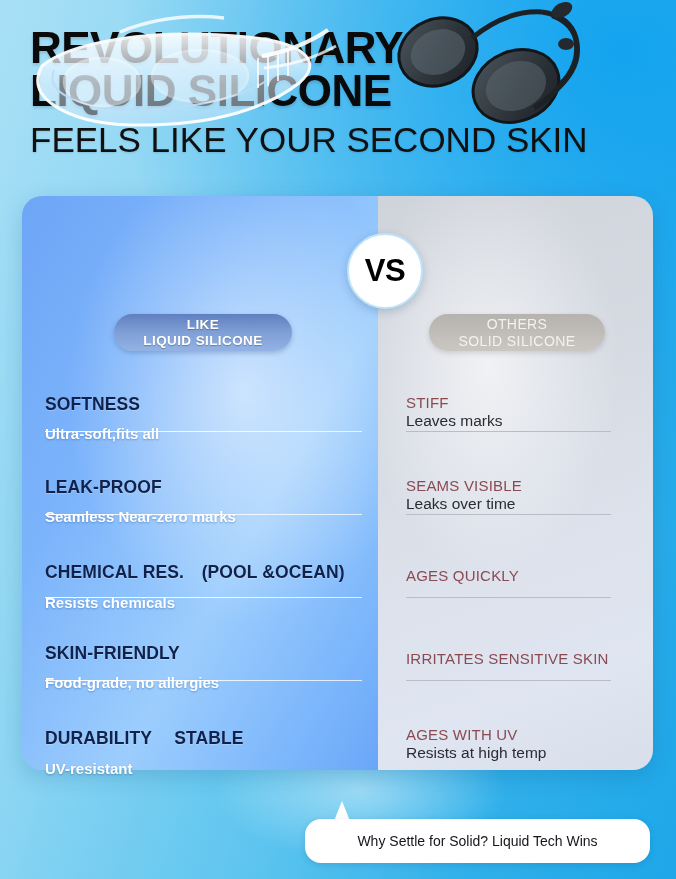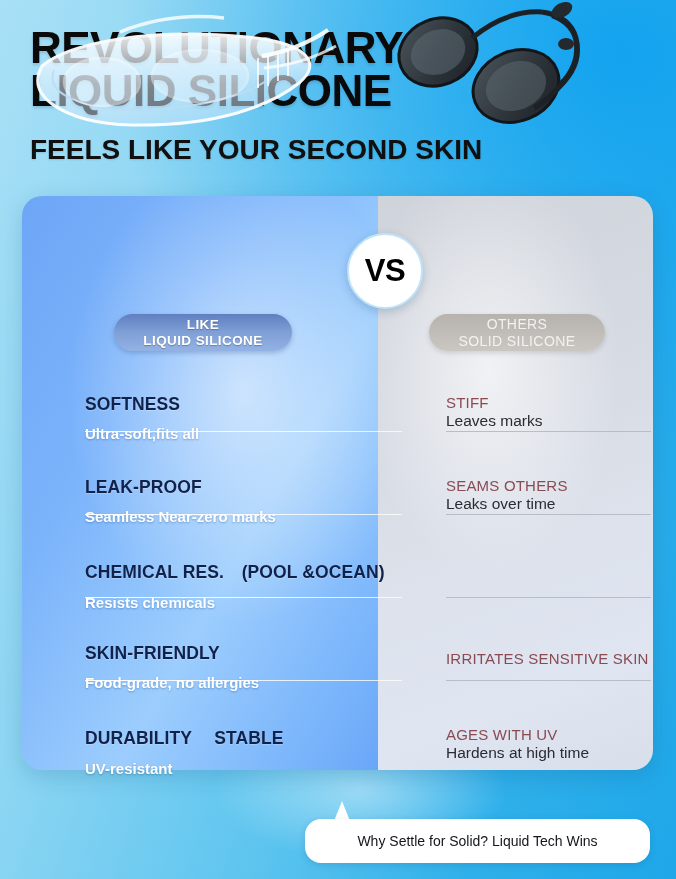--- a/index.html
+++ b/index.html
@@ -22,21 +22,21 @@
 
   
   .head{position:absolute;left:30px;top:26px;width:620px;}
   .h1{
     font-weight:bold;font-size:44px;line-height:0.98;letter-spacing:-0.5px;
     color:#0a0a0a;text-transform:uppercase;
     text-shadow:0 2px 3px rgba(0,40,80,.18);
   }
   .h1 .l2{display:block;}
   .h2{
-    margin-top:22px;font-size:28px;font-weight:bold;letter-spacing:0px;
+    margin-top:8px;font-size:35px;font-weight:normal;letter-spacing:0px;
     color:#101010;text-transform:uppercase;
     text-shadow:0 1px 2px rgba(0,40,80,.14);
   }
 
   
   .card{
     position:absolute;left:22px;top:196px;width:631px;height:574px;
     border-radius:20px;overflow:hidden;
     box-shadow:0 6px 22px rgba(10,60,110,.18);
   }
@@ -82,21 +82,21 @@
     text-shadow:0 1px 1px rgba(0,0,0,.25);
   }
   .pill-others{
     left:429px;top:314px;width:176px;height:37px;
     background:linear-gradient(180deg,#b6b3ae 0%, #c0bdb8 50%, #cac7c2 100%);
     box-shadow:0 2px 5px rgba(80,80,80,.2);
     color:#f3f2f0;font-weight:normal;font-size:14px;letter-spacing:.4px;
   }
 
   
-  .list{position:absolute;padding-left:40px;}
+  .list{position:absolute;}
   .list-left{left:22px;top:368px;width:356px;}
   .list-right{left:378px;top:368px;width:255px;}
 
   .row{position:relative;height:83px;}
   .row-left{padding:0 24px 0 23px;}
   .row-right{padding:0 18px 0 28px;}
 
   .row .ttl{font-weight:bold;white-space:nowrap;}
   .row-left .ttl{
     font-size:17.5px;color:#11224a;letter-spacing:.1px;
@@ -236,33 +236,34 @@
     </div>
   </div>
 
   <div class="list list-right">
     <div class="row row-right r0">
       <span class="ttl">STIFF</span>
       <span class="sub">Leaves marks</span>
       <div class="sep sep-right"></div>
     </div>
     <div class="row row-right r0">
-      <span class="ttl">SEAMS OTHERS</span>
+      <span class="ttl">SEAMS VISIBLE</span>
       <span class="sub">Leaks over time</span>
       <div class="sep sep-right"></div>
     </div>
     <div class="row row-right noSub">
+      <span class="ttl">AGES QUICKLY</span>
       <div class="sep sep-right"></div>
     </div>
     <div class="row row-right noSub">
       <span class="ttl">IRRITATES SENSITIVE SKIN</span>
       <div class="sep sep-right"></div>
     </div>
     <div class="row row-right r0">
       <span class="ttl">AGES WITH UV</span>
-      <span class="sub">Hardens at high time</span>
+      <span class="sub">Resists at high temp</span>
     </div>
   </div>
 
   <div class="banner-tip"></div>
   <div class="banner">Why Settle for Solid? Liquid Tech Wins</div>
 
 </div>
 
 </body></html>

